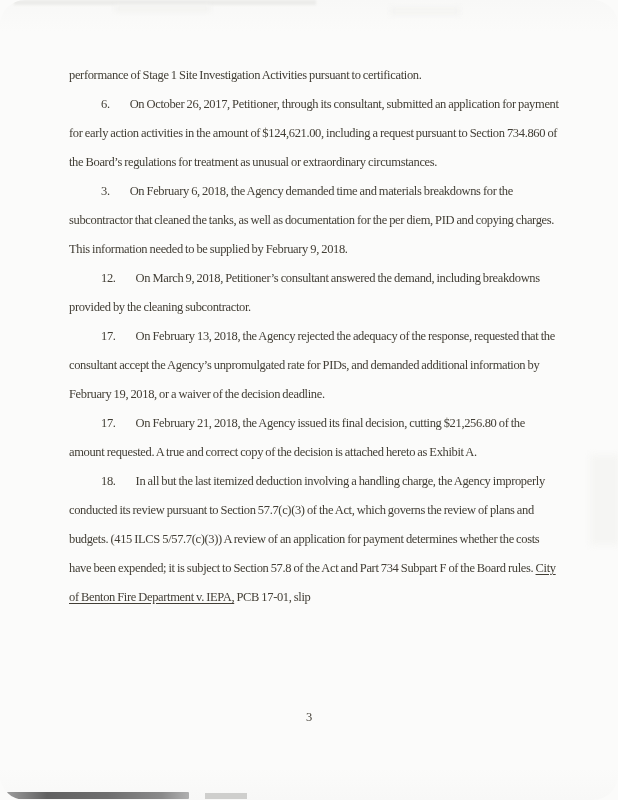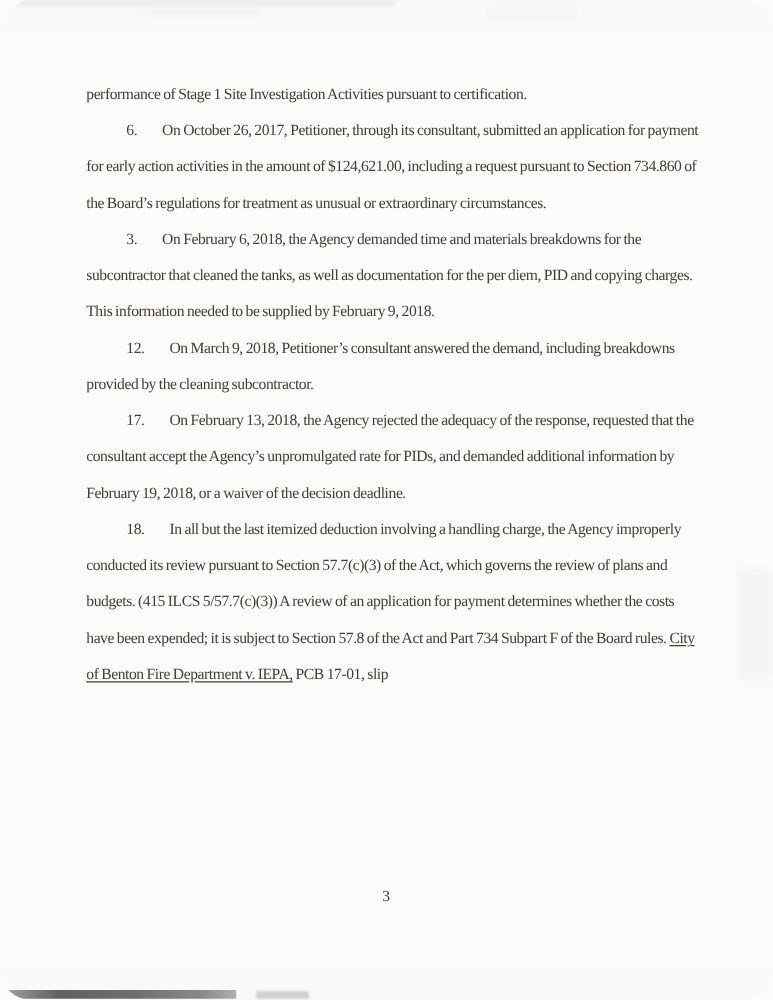--- a/index.html
+++ b/index.html
@@ -126,20 +126,21 @@
 
     <p class="para"><span class="pnum">6.</span><span class="ptab"></span><span>On October 26, 2017, Petitioner, through its consultant, submitted an application for payment for early action activities in the amount of $124,621.00, including a request pursuant to Section 734.860 of the Board’s regulations for treatment as unusual or extraordinary circumstances.</span></p>
 
     <p class="para"><span class="pnum">3.</span><span class="ptab"></span><span>On February 6, 2018, the Agency demanded time and materials breakdowns for the subcontractor that cleaned the tanks, as well as documentation for the per diem, PID and copying charges.  This information needed to be supplied by February 9, 2018.</span></p>
 
     <p class="para"><span class="pnum">12.</span><span class="ptab"></span><span>On March 9, 2018, Petitioner’s consultant answered the demand, including breakdowns provided by the cleaning subcontractor.</span></p>
 
     <p class="para"><span class="pnum">17.</span><span class="ptab"></span><span>On February 13, 2018, the Agency rejected the adequacy of the response, requested that the consultant accept the Agency’s unpromulgated rate for PIDs, and demanded additional information by February 19, 2018, or a waiver of the decision deadline.</span></p>
 
 
+    <p class="para"><span class="pnum">17.</span><span class="ptab"></span><span>On February 21, 2018, the Agency issued its final decision, cutting $21,256.80 of the amount requested.  A true and correct copy of the decision is attached hereto as Exhibit A.</span></p>
 
     <p class="para"><span class="pnum">18.</span><span class="ptab"></span><span>In all but the last itemized deduction involving a handling charge, the Agency improperly conducted its review pursuant to Section 57.7(c)(3) of the Act, which governs the review of plans and budgets.  (415 ILCS 5/57.7(c)(3))  A review of an application for payment determines whether the costs have been expended; it is subject to Section 57.8 of the Act and Part 734 Subpart F of the Board rules.  </span><span class="citation">City of Benton Fire Department v. IEPA,</span><span> PCB 17-01, slip</span></p>
 
   </div>
 
   <div class="page-number">3</div>
 
   <div class="artifact-bottom-1"></div>
   <div class="artifact-bottom-2"></div>
 

